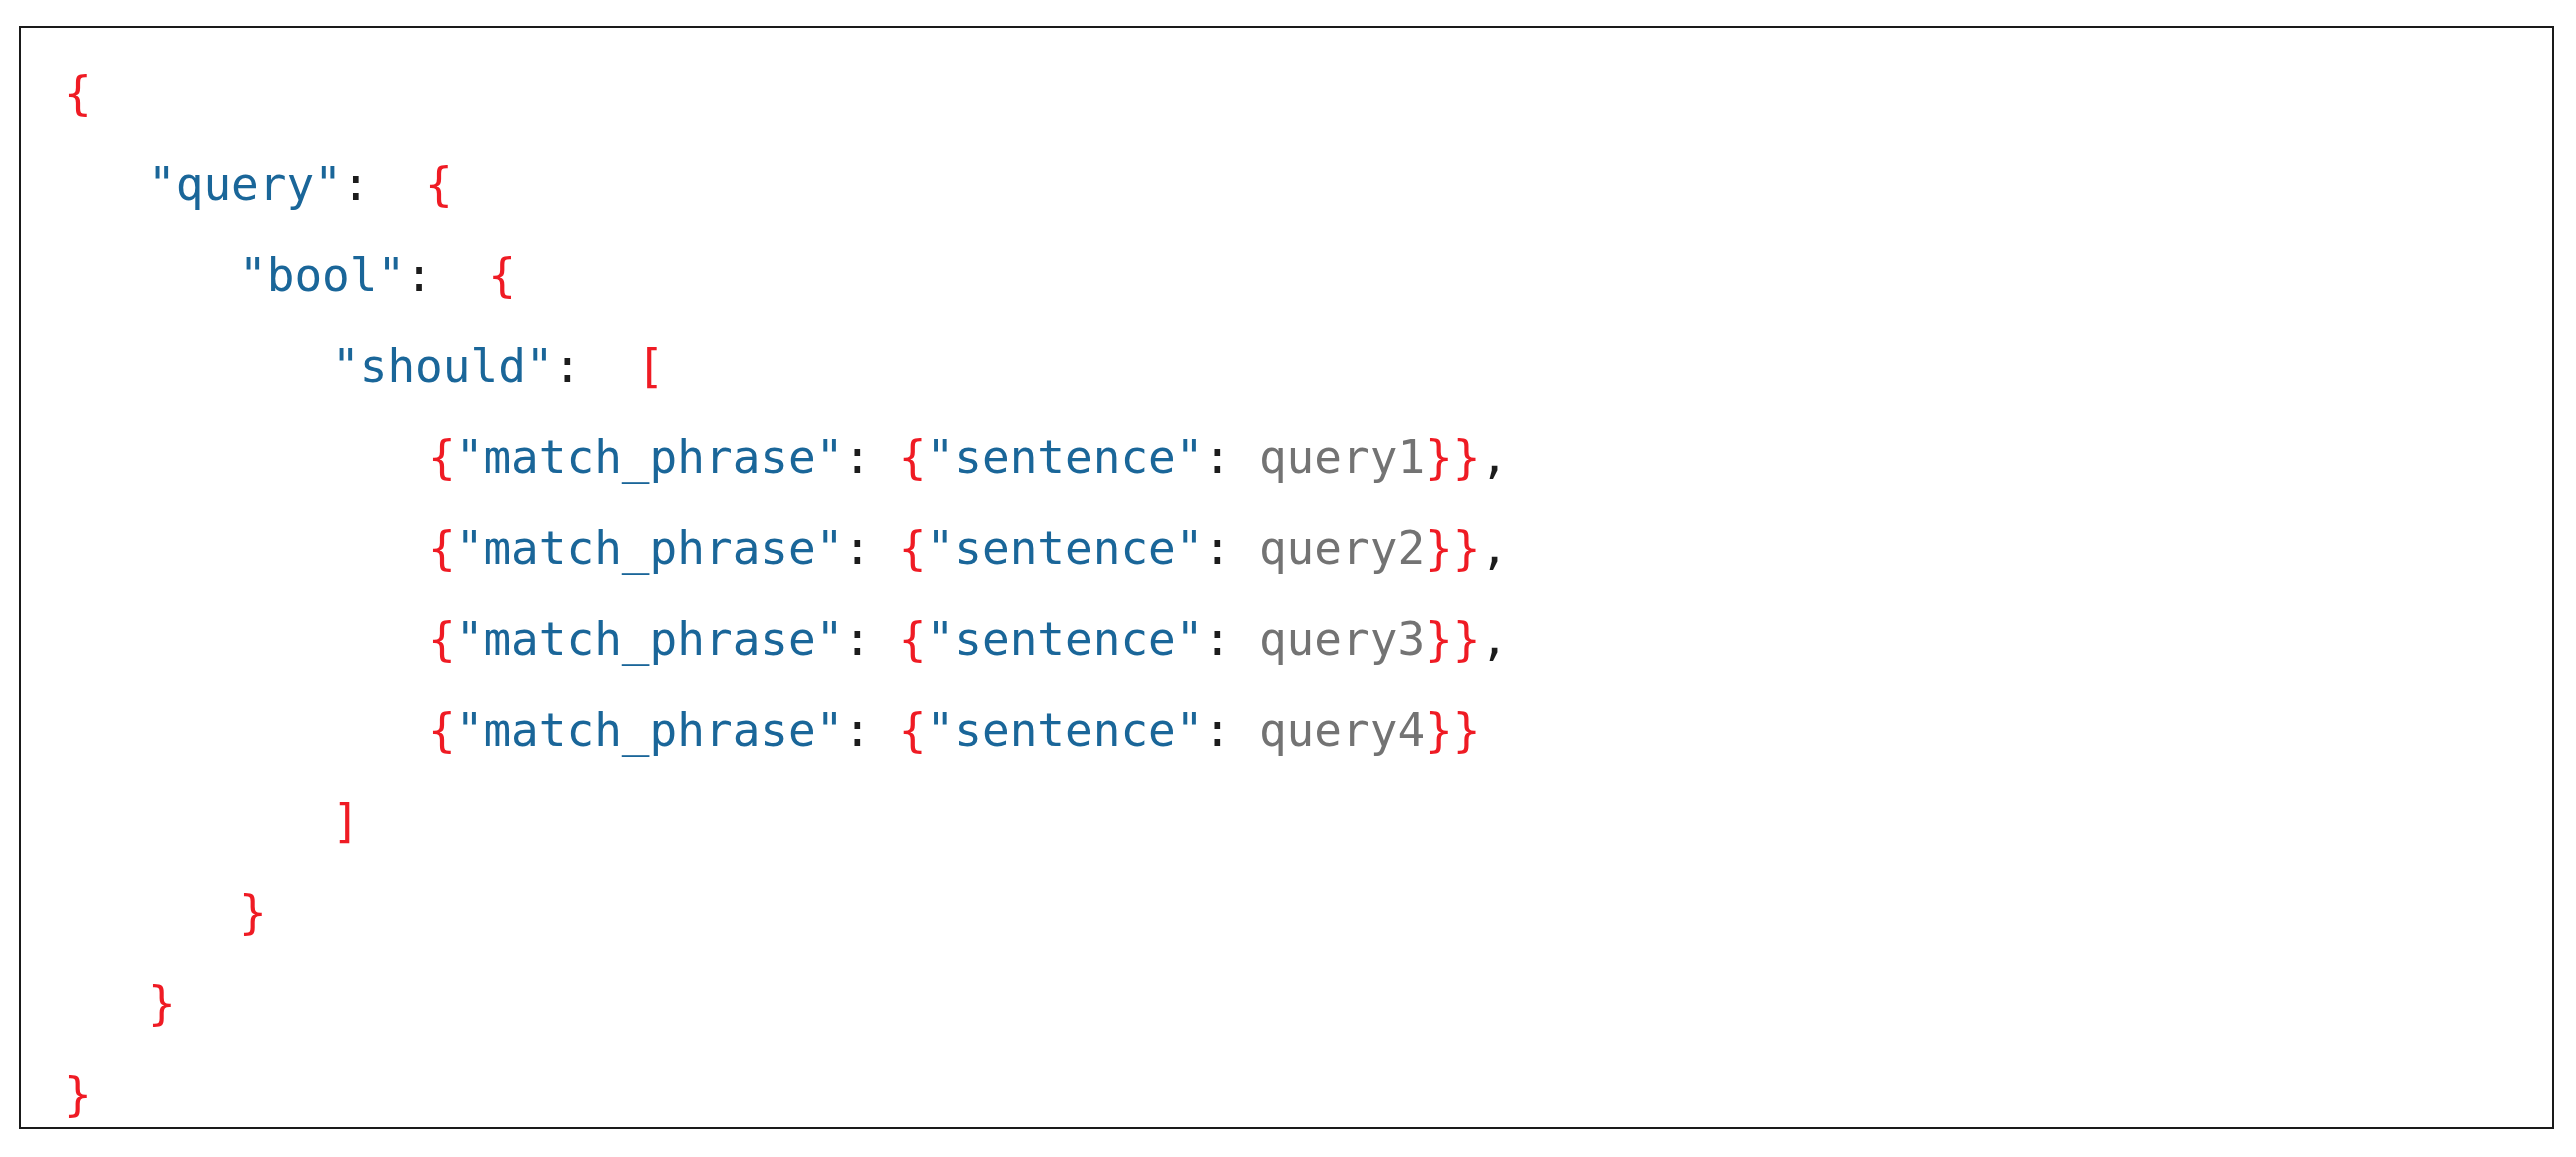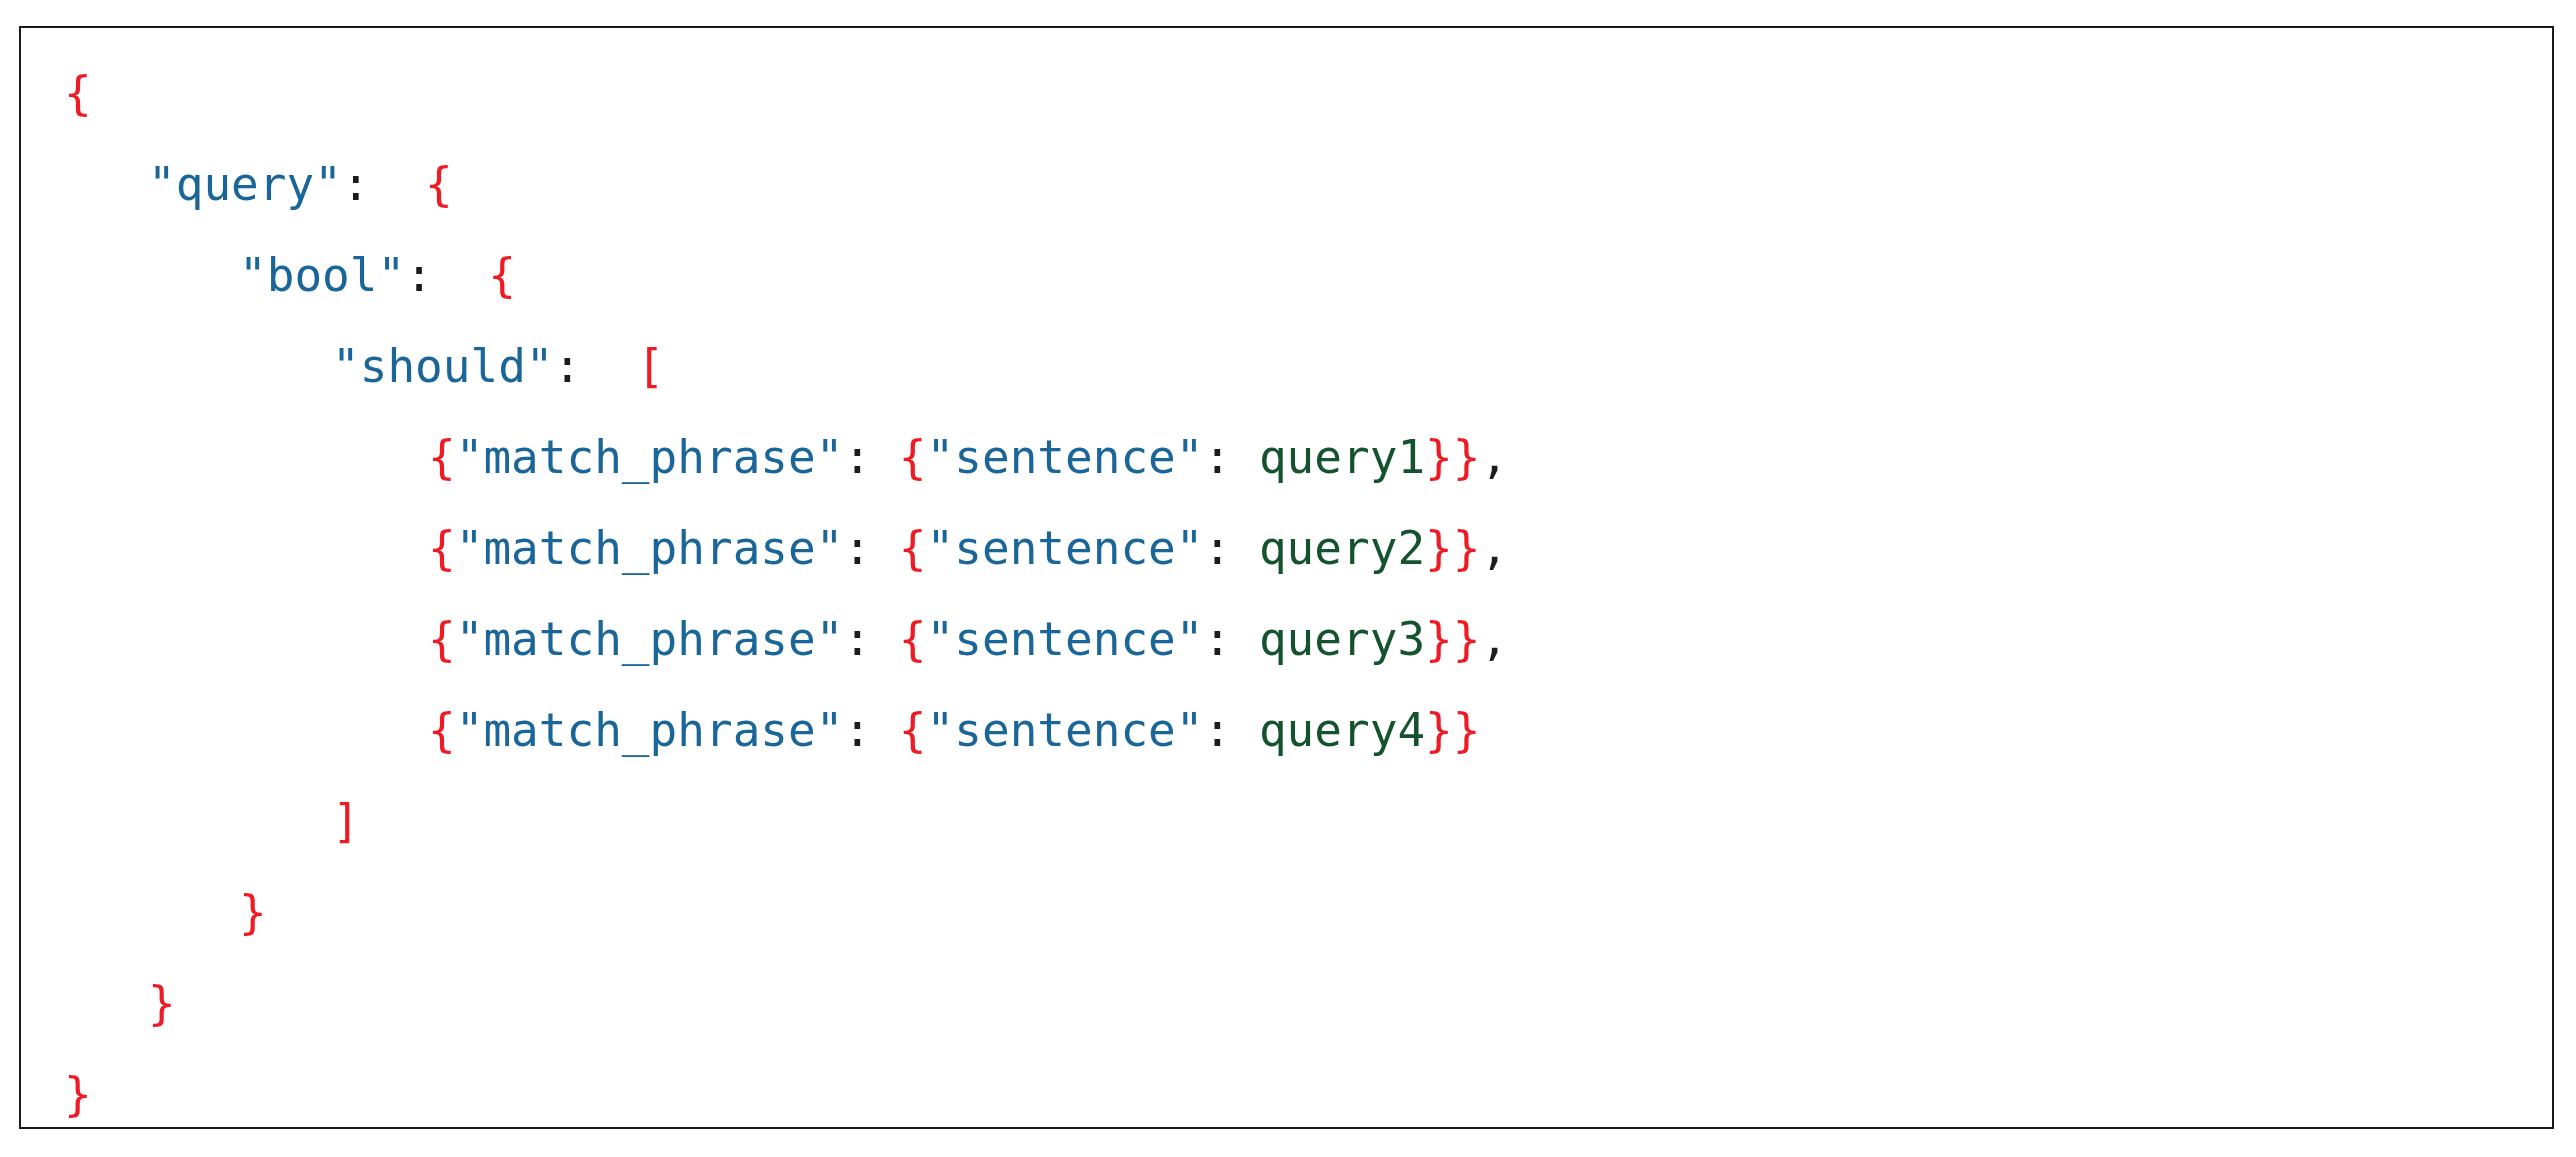--- a/index.html
+++ b/index.html
@@ -45,21 +45,21 @@
   
   .ind-0 { padding-left: 43px;  }
   .ind-1 { padding-left: 127px; }
   .ind-2 { padding-left: 218px; }
   .ind-3 { padding-left: 311px; }
   .ind-4 { padding-left: 407px; }
 
   
   .tok-punct { color: #ef1b24; }
   .tok-key   { color: #1a6699; }
-  .tok-value { color: #14532d; }
+  .tok-value { color: #737373; }
   .tok-op    { color: #1c1c1c; }
   .tok-space { color: transparent; }
 </style>
 </head>
 <body>
 
 <div id="code-frame">
   <div class="code-body" id="code-body">
       <div class="code-line ind-0"><span class="tok-punct">{</span></div>
       <div class="code-line ind-1"><span class="tok-key">"query"</span><span class="tok-op">:</span><span class="tok-space">  </span><span class="tok-punct">{</span></div>

